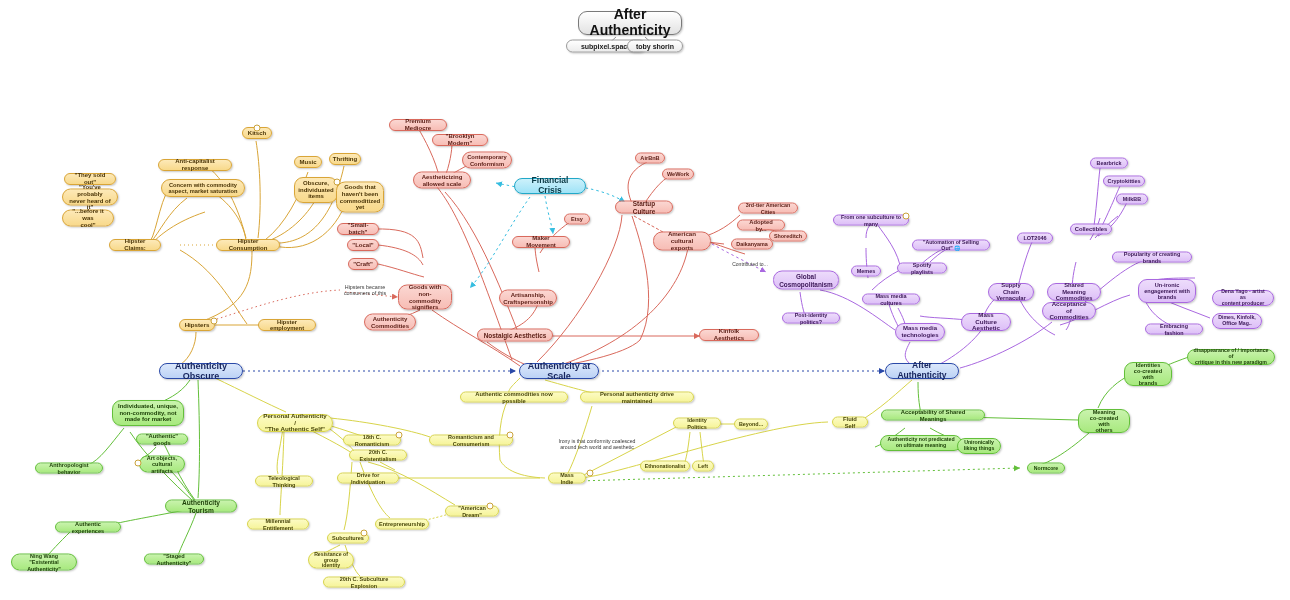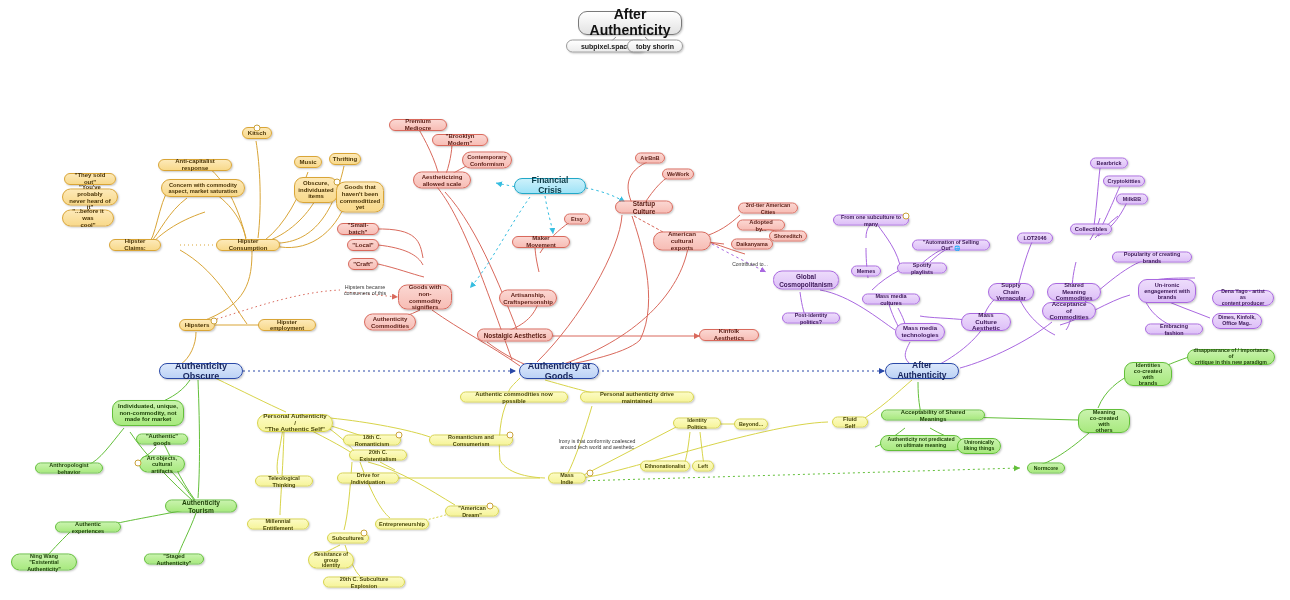--- a/index.html
+++ b/index.html
@@ -203,21 +203,21 @@
     <path d="M1090,432 C1070,450 1050,463 1036,466" stroke="#63bf3a"></path>
     <path d="M1160,368 C1175,362 1185,358 1192,356" stroke="#63bf3a"></path>
   </g>
 </svg>
 
 <div class="node c-root" style="left:630px;top:23px;width:104px;height:24px;font-size:14px;">After Authenticity</div>
 <div class="node c-white" style="left:606px;top:46px;width:80px;height:13px;font-size:7px;">subpixel.space</div>
 <div class="node c-white" style="left:655px;top:46px;width:56px;height:13px;font-size:7px;">toby shorin</div>
 
 <div class="node c-blue" style="left:201px;top:371px;width:84px;height:16px;font-size:9px;">Authenticity Obscure</div>
-<div class="node c-blue" style="left:559px;top:371px;width:80px;height:16px;font-size:9px;">Authenticity at Goods</div>
+<div class="node c-blue" style="left:559px;top:371px;width:80px;height:16px;font-size:9px;">Authenticity at Scale</div>
 <div class="node c-blue" style="left:922px;top:371px;width:74px;height:16px;font-size:8.5px;">After Authenticity</div>
 
 <div class="node c-orange" style="left:257px;top:133px;width:30px;height:12px;font-size:6px;">Kitsch</div>
 <div class="node c-orange" style="left:195px;top:165px;width:74px;height:12px;font-size:6px;">Anti-capitalist response</div>
 <div class="node c-orange" style="left:308px;top:162px;width:28px;height:12px;font-size:6px;">Music</div>
 <div class="node c-orange" style="left:345px;top:159px;width:32px;height:12px;font-size:6px;">Thrifting</div>
 <div class="node c-orange" style="left:203px;top:188px;width:84px;height:18px;font-size:5.7px;">Concern with commodity
 aspect, market saturation</div>
 <div class="node c-orange" style="left:316px;top:190px;width:44px;height:26px;font-size:6px;">Obscure,
 individuated

